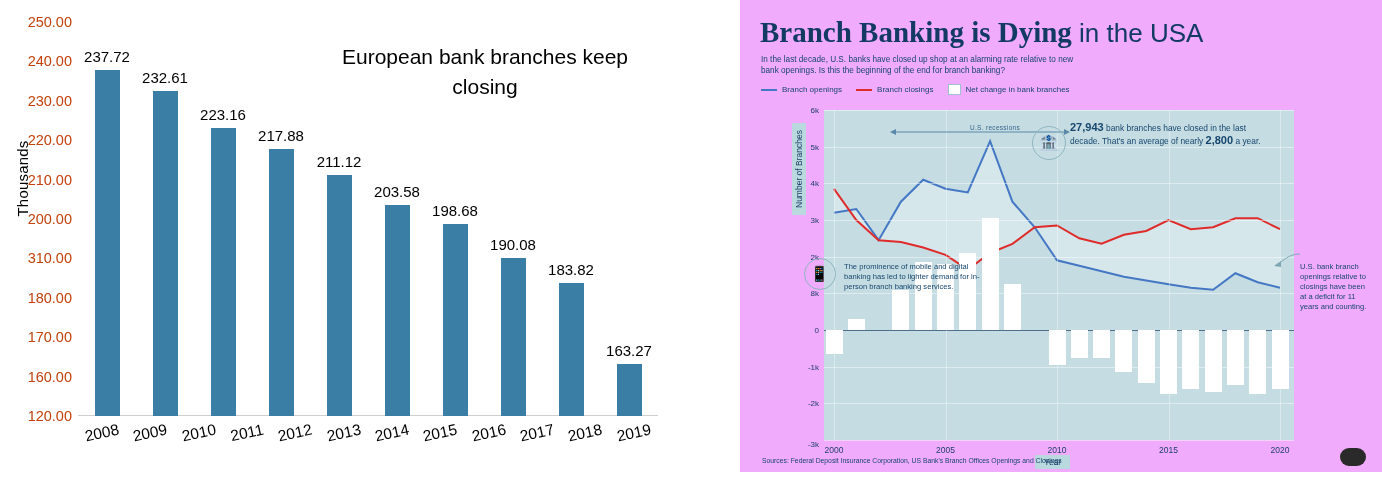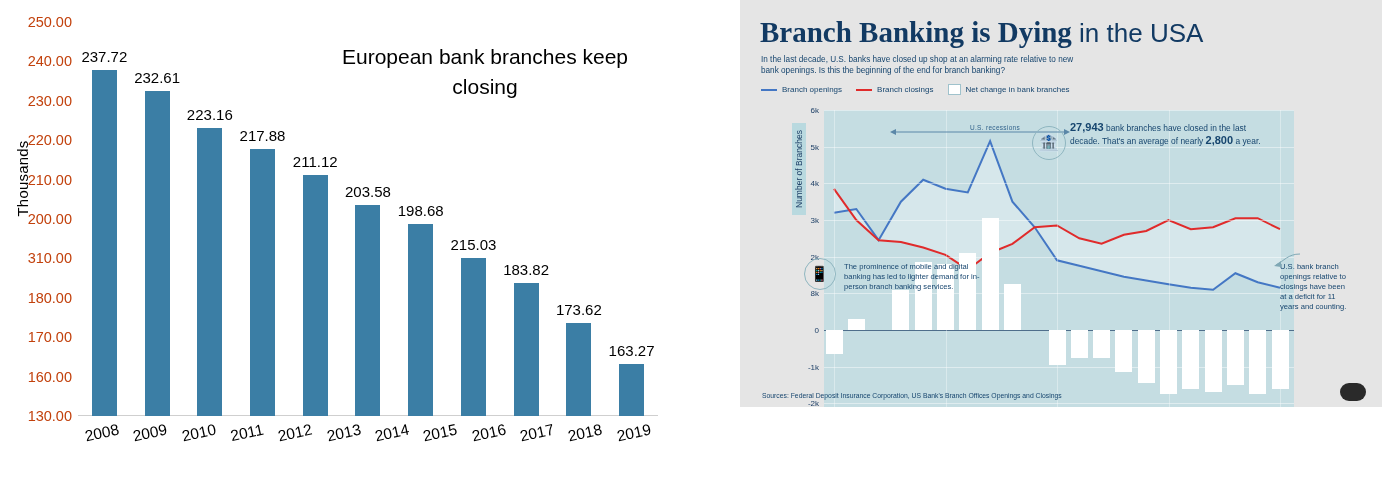--- a/index.html
+++ b/index.html
@@ -118,22 +118,22 @@
     text-align: center;
     font-size: 21px;
     line-height: 30px;
     color: #000;
   }
 
   
   .right-panel {
     position: absolute;
     left: 740px; top: 0;
-    width: 642px; height: 407px;
-    background: #e5e5e5;
+    width: 642px; height: 472px;
+    background: #f0abfc;
     overflow: hidden;
   }
   .ig-title {
     position: absolute;
     left: 20px; top: 16px;
     font-family: "Liberation Serif", serif;
     font-size: 29px;
     color: #123a63;
     font-weight: bold;
     white-space: nowrap;
@@ -324,30 +324,26 @@
           </div>
           <div class="barwrap">
             <div class="barlabel" style="bottom: 216.105px;">203.58</div>
             <div class="bar" style="height: 211.105px; background: rgb(59, 126, 165);"></div>
           </div>
           <div class="barwrap">
             <div class="barlabel" style="bottom: 196.799px;">198.68</div>
             <div class="bar" style="height: 191.799px; background: rgb(59, 126, 165);"></div>
           </div>
           <div class="barwrap">
-            <div class="barlabel" style="bottom: 162.915px;">215.03</div>
+            <div class="barlabel" style="bottom: 162.915px;">190.08</div>
             <div class="bar" style="height: 157.915px; background: rgb(59, 126, 165);"></div>
           </div>
           <div class="barwrap">
             <div class="barlabel" style="bottom: 138.251px;">183.82</div>
             <div class="bar" style="height: 133.251px; background: rgb(59, 126, 165);"></div>
-          </div>
-          <div class="barwrap">
-            <div class="barlabel" style="bottom: 98.0628px;">173.62</div>
-            <div class="bar" style="height: 93.0628px; background: rgb(59, 126, 165);"></div>
           </div>
           <div class="barwrap">
             <div class="barlabel" style="bottom: 57.2838px;">163.27</div>
             <div class="bar" style="height: 52.2838px; background: rgb(59, 126, 165);"></div>
           </div>
         </div>
     <div class="gridline" style="top: 0px;"></div>
         <div class="ytick" style="top: 0px;">250.00</div>
         <div class="gridline" style="top: 39.4px;"></div>
         <div class="ytick" style="top: 39.4px;">240.00</div>
@@ -361,21 +357,21 @@
         <div class="ytick" style="top: 197px;">200.00</div>
         <div class="gridline" style="top: 236.4px;"></div>
         <div class="ytick" style="top: 236.4px;">310.00</div>
         <div class="gridline" style="top: 275.8px;"></div>
         <div class="ytick" style="top: 275.8px;">180.00</div>
         <div class="gridline" style="top: 315.2px;"></div>
         <div class="ytick" style="top: 315.2px;">170.00</div>
         <div class="gridline" style="top: 354.6px;"></div>
         <div class="ytick" style="top: 354.6px; text-align: right;">160.00</div>
         <div class="gridline" style="top: 394px;"></div>
-        <div class="ytick" style="top: 394px;">130.00</div>
+        <div class="ytick" style="top: 394px;">120.00</div>
       </div>
 
     <div class="xlabels" id="left-xlabels">
         <div class="xlab">2008</div>
         <div class="xlab">2009</div>
         <div class="xlab">2010</div>
         <div class="xlab">2011</div>
         <div class="xlab">2012</div>
         <div class="xlab">2013</div>
         <div class="xlab">2014</div>
@@ -475,21 +471,21 @@
       <line x1="2" y1="3" x2="178" y2="3" stroke="#5b87a8" stroke-width="1"></line>
       <polygon points="0,3 6,0 6,6" fill="#5b87a8"></polygon>
       <polygon points="180,3 174,0 174,6" fill="#5b87a8"></polygon>
     </svg>
 
     <div class="bank-icon">🏦</div>
     <div class="stat-box">
       <b>27,943</b><span> bank branches have closed in the last decade. That's an average of nearly </span><b>2,800</b><span> a year.</span>
     </div>
 
-    <div class="callout" style="left:540px; top:262px; width:72px;">U.S. bank branch openings relative to closings have been at a deficit for 11 years and counting.</div>
+    <div class="callout" style="left:560px; top:262px; width:72px;">U.S. bank branch openings relative to closings have been at a deficit for 11 years and counting.</div>
     <svg style="position:absolute;left:534px;top:252px;" width="28" height="16">
       <path d="M26,2 C14,2 10,9 2,13" stroke="#7fa8b5" fill="none" stroke-width="1"></path>
       <polygon points="0,14 7,9 7,15" fill="#7fa8b5"></polygon>
     </svg>
 
     <div class="mobile-icon">📱</div>
     <div class="callout" style="left:104px; top:262px; width:148px;">The prominence of mobile and digital banking has led to lighter demand for in-person branch banking services.</div>
 
     <div class="ig-source">Sources: Federal Deposit Insurance Corporation, US Bank's Branch Offices Openings and Closings</div>
     <div class="ig-logo"></div>

